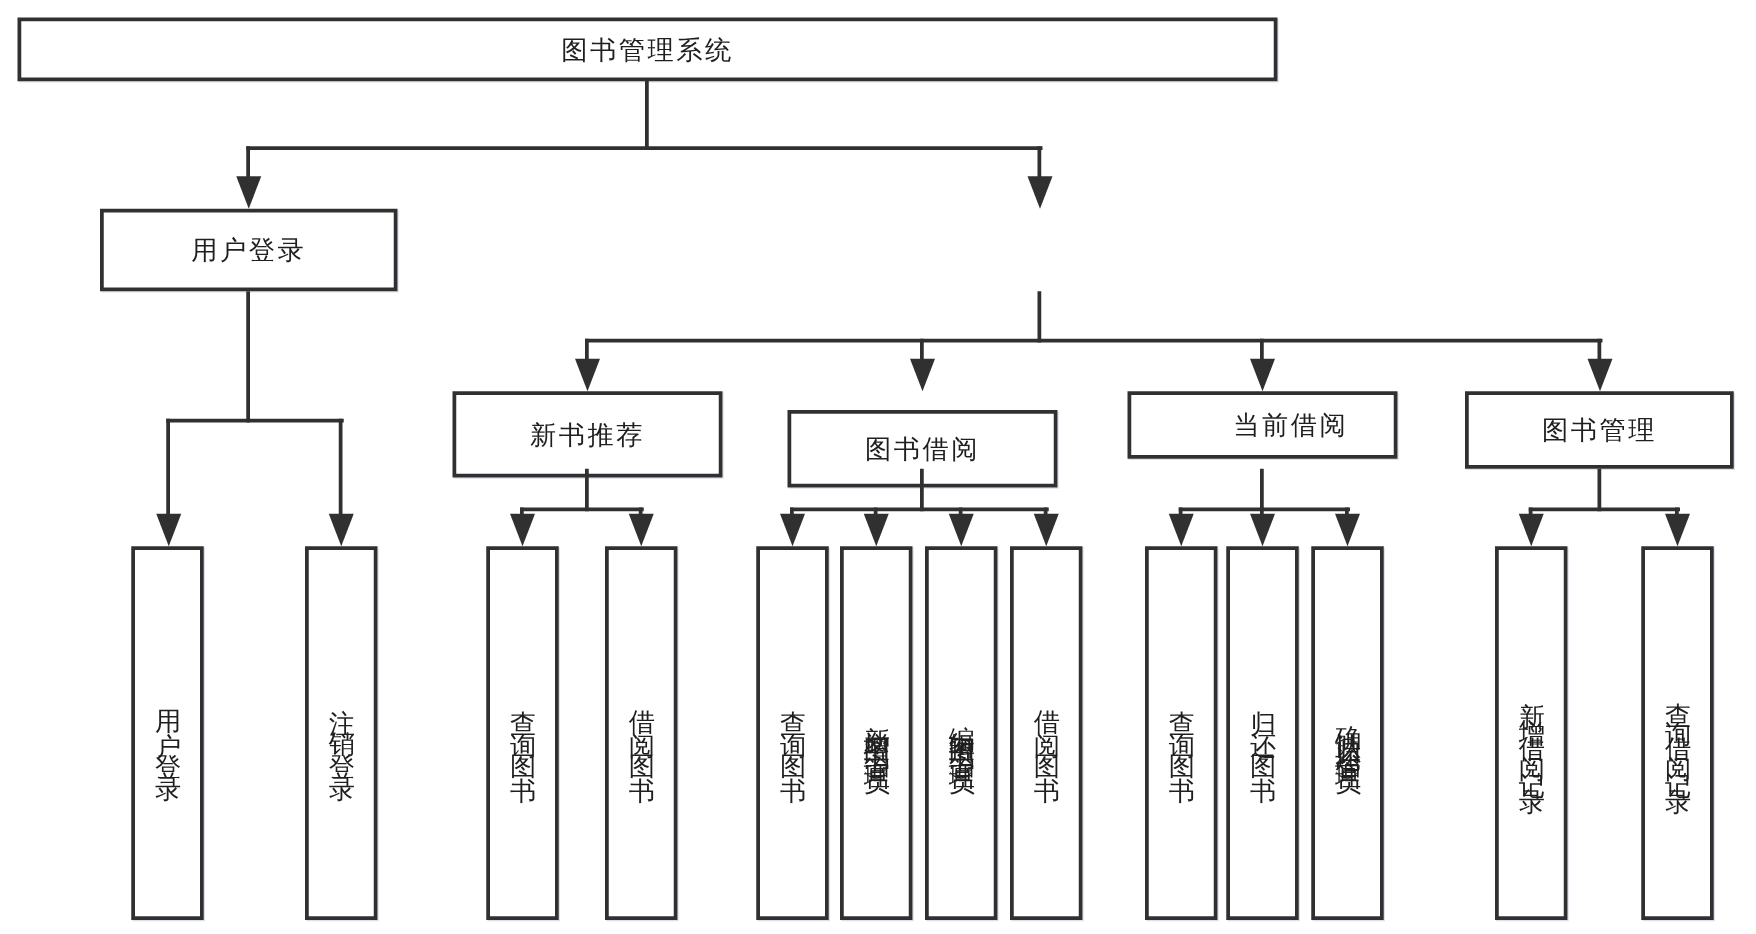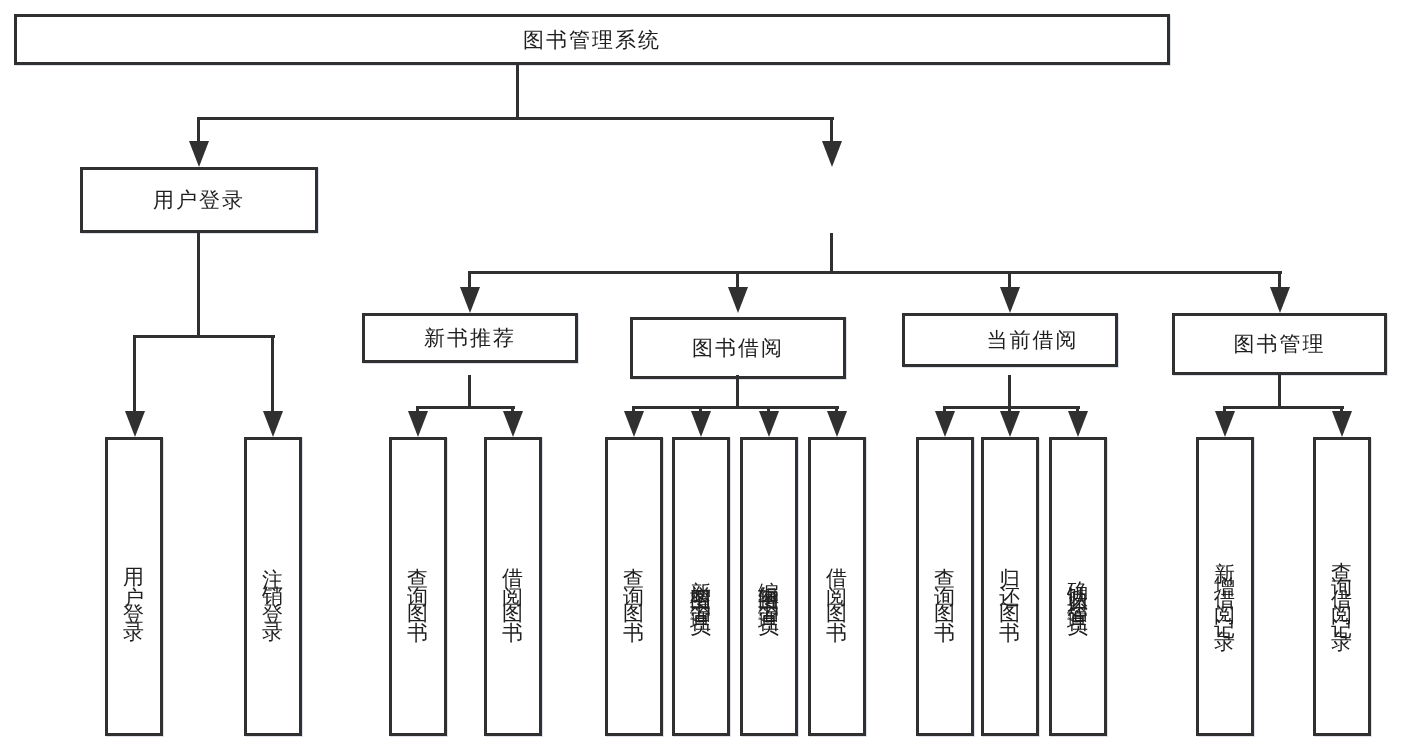--- a/index.html
+++ b/index.html
@@ -69,21 +69,21 @@
     opacity: 0.85;
     z-index: 5;
     white-space: nowrap;
   }
 </style>
 </head>
 <body>
 
 <div class="canvas">
 
-  <div class="box" style="left:14px; top:14px; width:1156px; height:51px;">
+  <div class="box" style="left:14px; top:14px; width:1008px; height:51px;">
     <span class="lbl">图书管理系统</span>
   </div>
 
   <div class="vl" style="left:516px; top:63px; height:57px;"></div>
   <div class="hl" style="left:197px; top:117px; width:637px;"></div>
   <div class="vl" style="left:197px; top:117px; height:30px;"></div>
   <div class="ah" style="left:189px; top:141px;"></div>
   <div class="vl" style="left:830px; top:117px; height:30px;"></div>
   <div class="ah" style="left:822px; top:141px;"></div>
 
@@ -102,24 +102,24 @@
   <div class="hl" style="left:468px; top:271px; width:814px;"></div>
   <div class="vl" style="left:468px; top:271px; height:20px;"></div>
   <div class="ah" style="left:460px; top:287px;"></div>
   <div class="vl" style="left:736px; top:271px; height:20px;"></div>
   <div class="ah" style="left:728px; top:287px;"></div>
   <div class="vl" style="left:1008px; top:271px; height:20px;"></div>
   <div class="ah" style="left:1000px; top:287px;"></div>
   <div class="vl" style="left:1278px; top:271px; height:20px;"></div>
   <div class="ah" style="left:1270px; top:287px;"></div>
 
-  <div class="box" style="left:362px; top:313px; width:216px; height:50px;">
+  <div class="box" style="left:362px; top:313px; width:216px; height:69px;">
     <span class="lbl">新书推荐</span>
   </div>
-  <div class="box" style="left:630px; top:317px; width:216px; height:62px;">
+  <div class="box" style="left:630px; top:328px; width:216px; height:62px;">
     <span class="lbl">图书借阅</span>
   </div>
   <div class="box" style="left:902px; top:313px; width:216px; height:54px;padding-left:45px;">
     <span class="lbl">当前借阅</span>
   </div>
   <div class="box" style="left:1172px; top:313px; width:215px; height:62px;">
     <span class="lbl">图书管理</span>
   </div>
 
   <div class="vl" style="left:468px; top:375px; height:34px;"></div>

